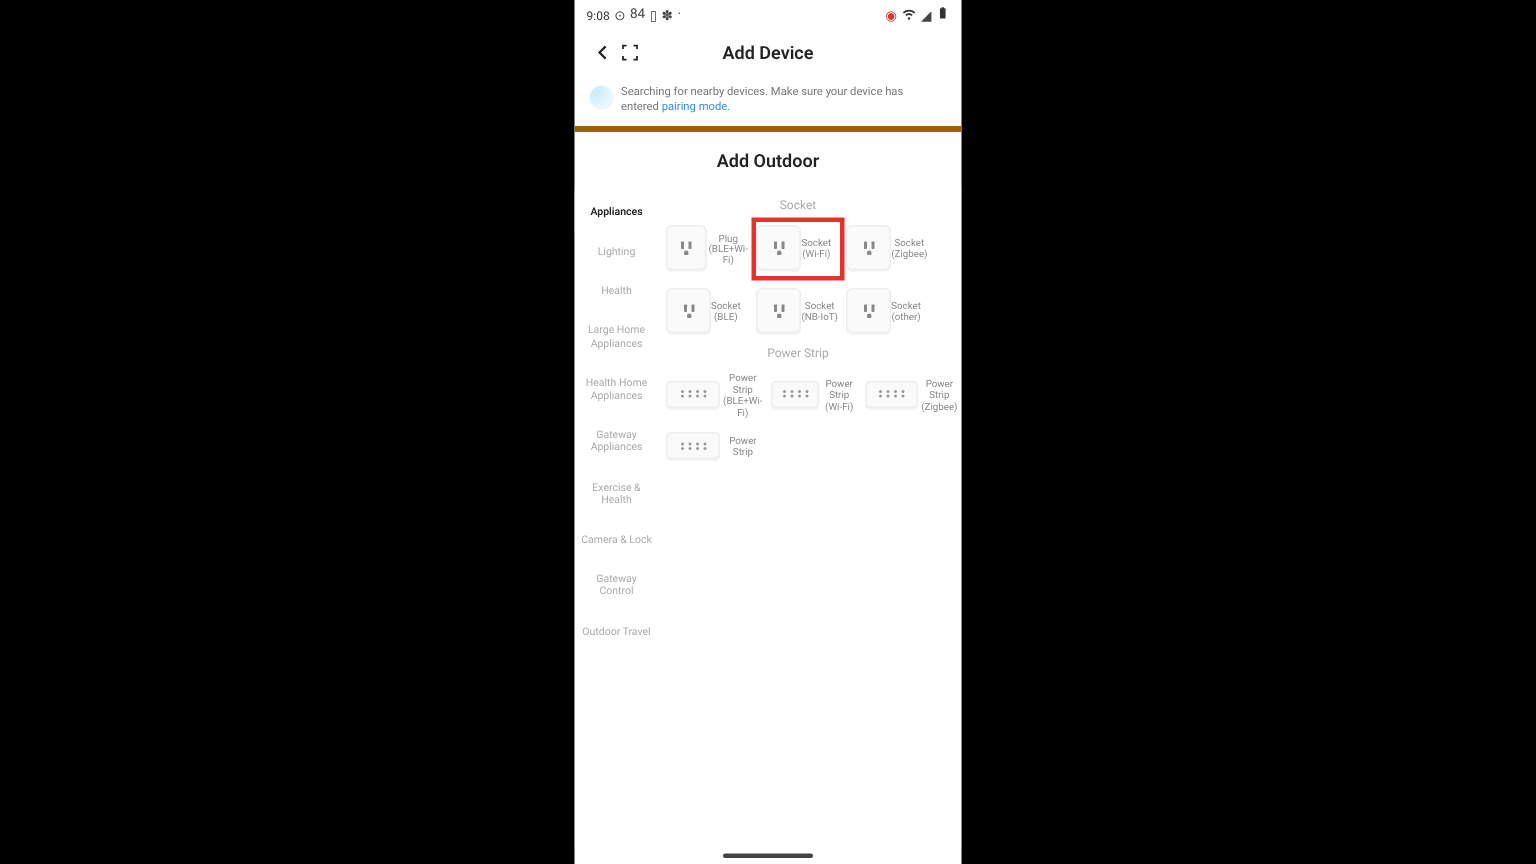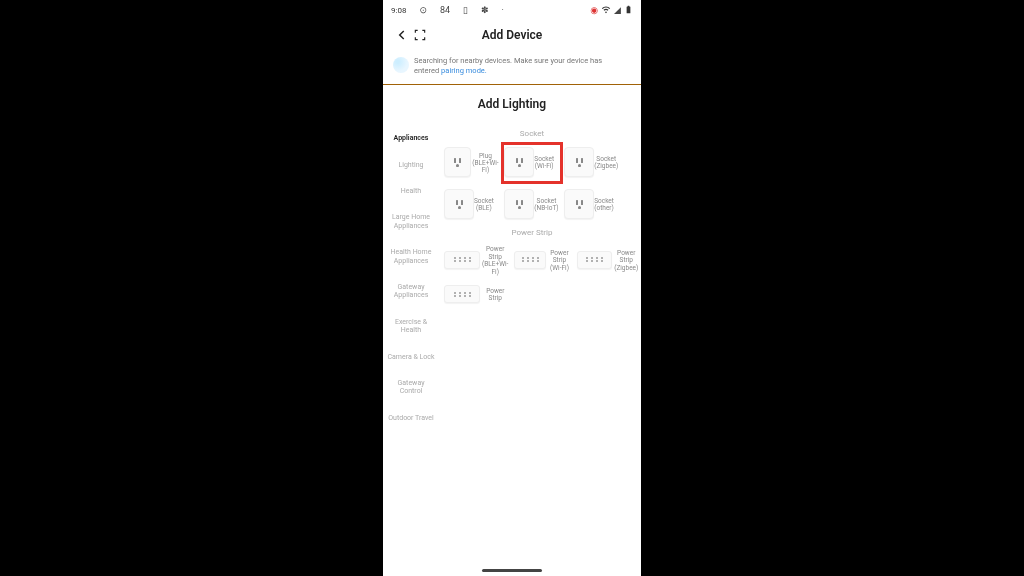--- a/index.html
+++ b/index.html
@@ -24,21 +24,21 @@
   }
   .status-bar {
     height: 20px;
     display: flex;
     align-items: center;
     justify-content: space-between;
     padding: 0 8px;
     font-size: 8px;
     color: #333;
   }
-  .status-left { display: flex; align-items: center; gap: 13px; }
+  .status-left { display: flex; align-items: center; gap: 3px; }
   .status-right { display: flex; align-items: center; gap: 3px; }
   .status-icon { font-size: 9px; color: #444; }
   .nav-bar {
     height: 30px;
     display: flex;
     align-items: center;
     padding: 0 10px;
     position: relative;
   }
   .nav-title {
@@ -52,21 +52,21 @@
   .back-btn, .scan-btn {
     width: 18px;
     height: 18px;
     display: flex;
     align-items: center;
     justify-content: center;
   }
   .back-btn svg, .scan-btn svg { width: 14px; height: 14px; }
   .searching {
     padding: 6px 16px 8px 10px;
-    border-bottom: 1px solid #a16207;
+    border-bottom: 4px solid #a16207;
   }
   .searching-row { display: flex; gap: 5px; }
   .radar {
     width: 16px; height: 16px;
     border-radius: 50%;
     background: radial-gradient(circle at 30% 30%, #cdeeff 10%, #e8f6ff 60%);
     flex-shrink: 0;
     margin-top: 1px;
   }
   .searching-text {
@@ -231,21 +231,21 @@
 
   <div class="searching">
     <div class="searching-row">
       <div class="radar"></div>
       <div class="searching-text">
         <span>Searching for nearby devices. Make sure your device has entered </span><span class="searching-link">pairing mode.</span>
       </div>
     </div>
   </div>
 
-  <div class="section-title">Add Lighting</div>
+  <div class="section-title">Add Outdoor</div>
 
   <div class="browser">
     <div class="sidebar" id="sidebar">
         <div class="sidebar-item active">Appliances</div>
         <div class="sidebar-item">Lighting</div>
         <div class="sidebar-item">Health</div>
         <div class="sidebar-item">Large Home Appliances</div>
         <div class="sidebar-item">Health Home Appliances</div>
         <div class="sidebar-item">Gateway Appliances</div>
         <div class="sidebar-item">Exercise &amp; Health</div>

